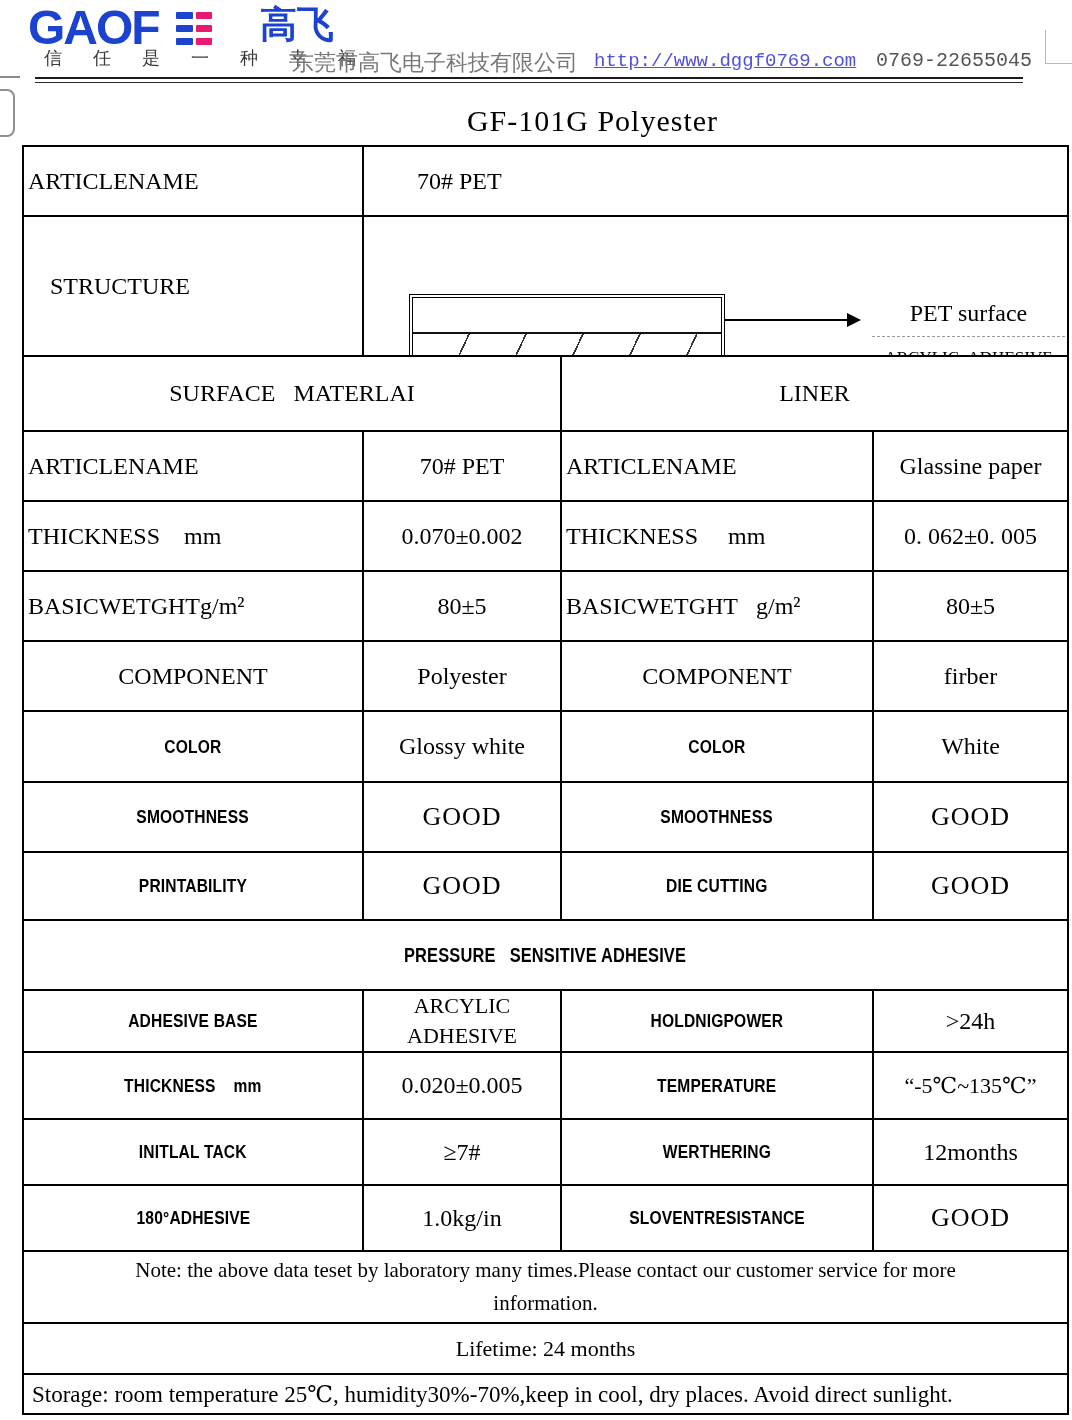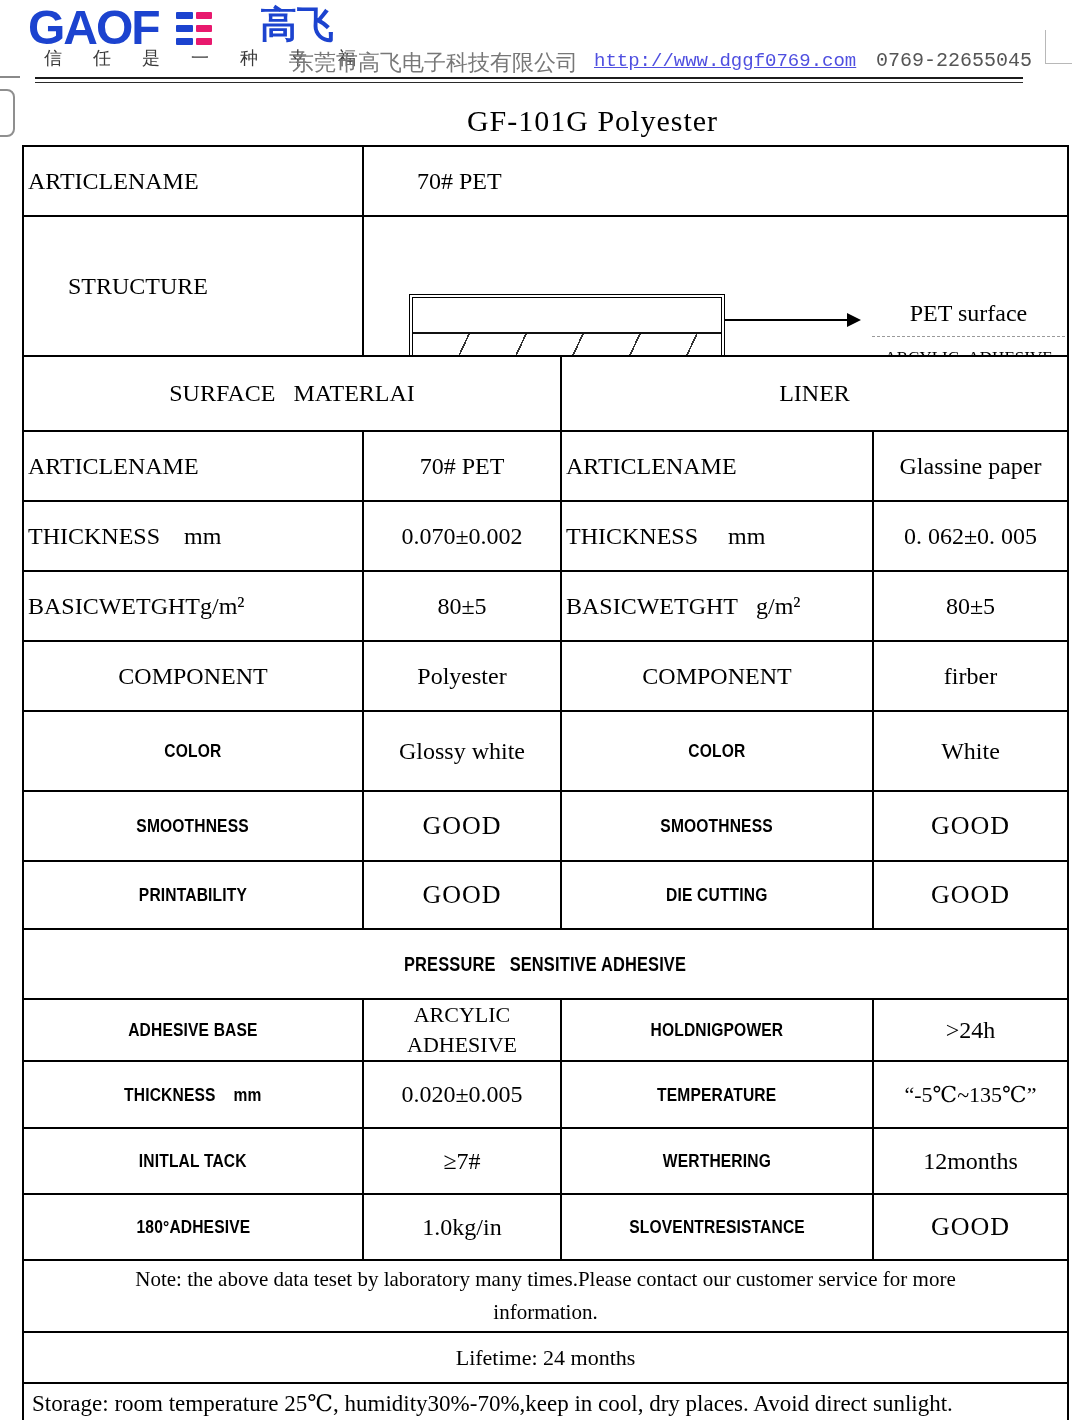--- a/index.html
+++ b/index.html
@@ -102,21 +102,21 @@
       <col style="width:195px">
     </colgroup>
 
   <tbody>
       <tr style="height:70px">
     <td class="serif23 tl">ARTICLENAME</td>
     <td colspan="3" class="val24" style="padding-left:53px">70# PET</td>
   </tr>
 
   <tr style="height:140px">
-    <td class="serif23" style="padding-left:44px">STRUCTURE</td>
+    <td class="serif23" style="padding-left:26px">STRUCTURE</td>
     <td colspan="3">
       <div class="structcell">
         <div class="layerbox">
           <div class="band band1"></div>
           <div class="band band2"></div>
 
         </div>
         <div class="arrow a1"></div>
 
         <div class="slabels">
@@ -154,21 +154,21 @@
     <td class="val24 tc">80±5</td>
   </tr>
 
   <tr style="height:70px">
     <td class="serif23 tc">COMPONENT</td>
     <td class="val24 tc">Polyester</td>
     <td class="serif23 tc">COMPONENT</td>
     <td class="val24 tc"><span class="sq">firber</span></td>
   </tr>
 
-  <tr style="height:80px">
+  <tr style="height:71px">
     <td class="tc"><span class="cond">COLOR</span></td>
     <td class="val24 tc">Glossy white</td>
     <td class="tc"><span class="cond">COLOR</span></td>
     <td class="val24 tc">White</td>
   </tr>
 
   <tr style="height:70px">
     <td class="tc"><span class="cond">SMOOTHNESS</span></td>
     <td class="good tc">GOOD</td>
     <td class="tc"><span class="cond">SMOOTHNESS</span></td>

